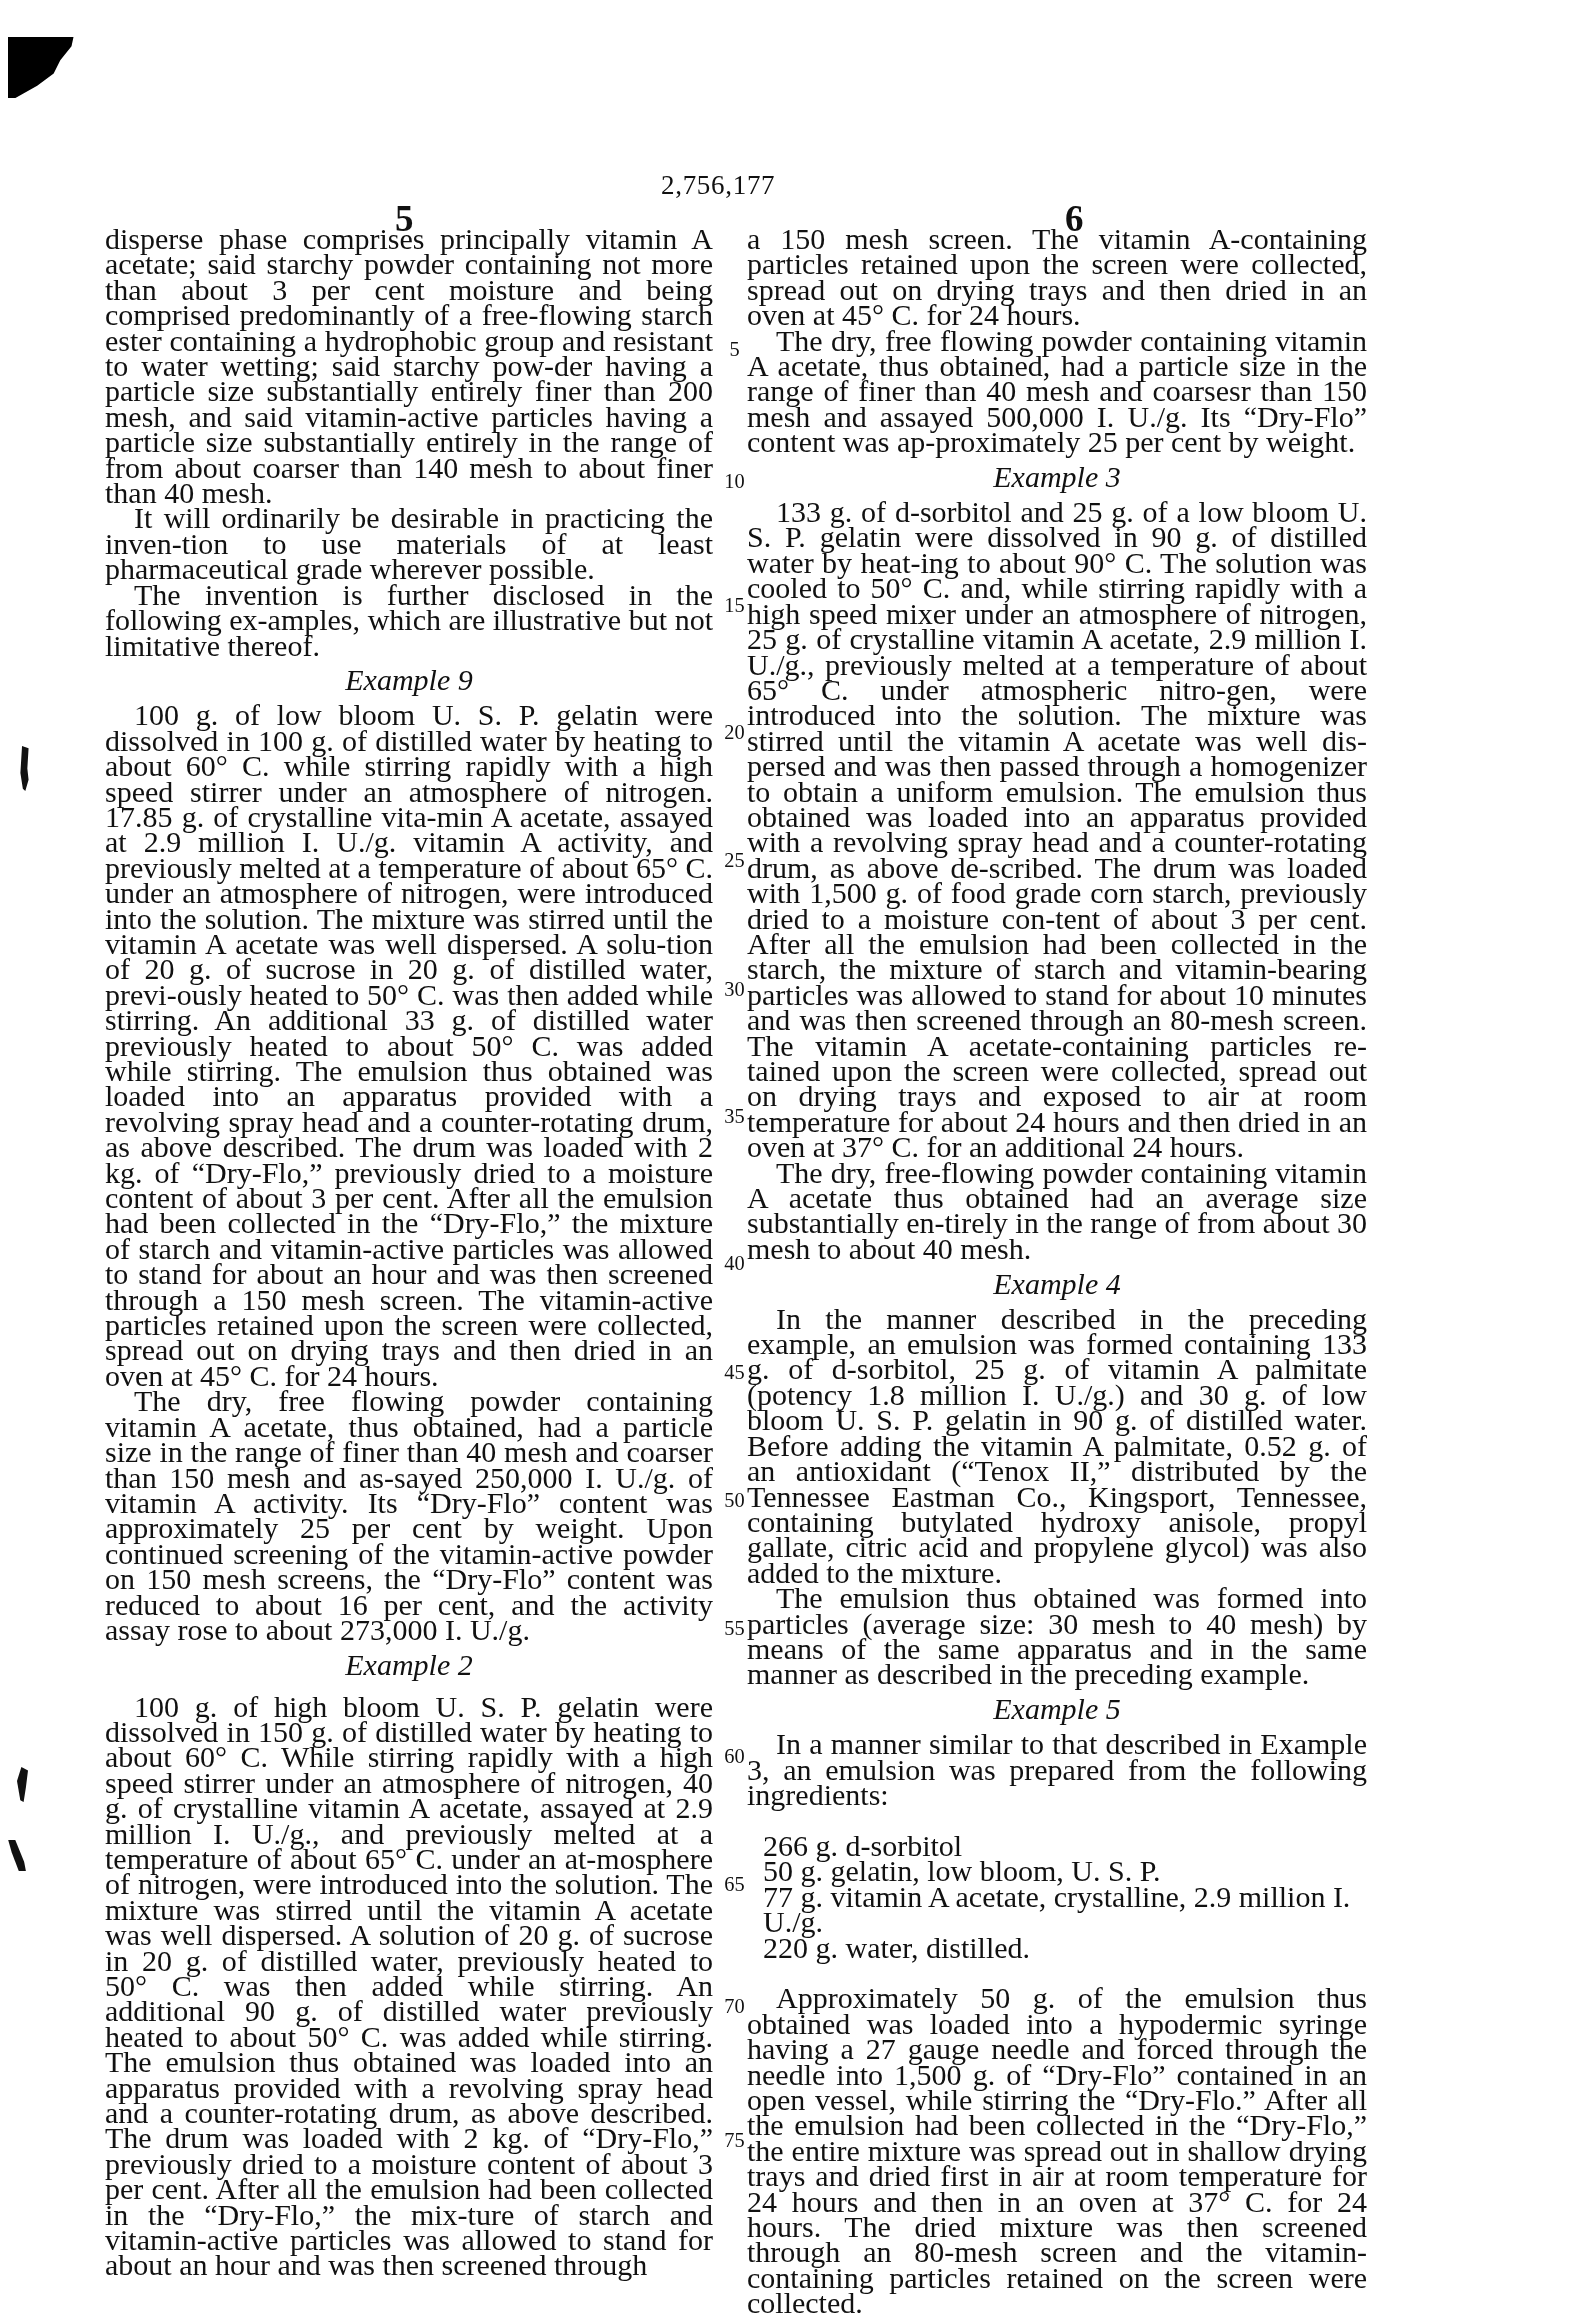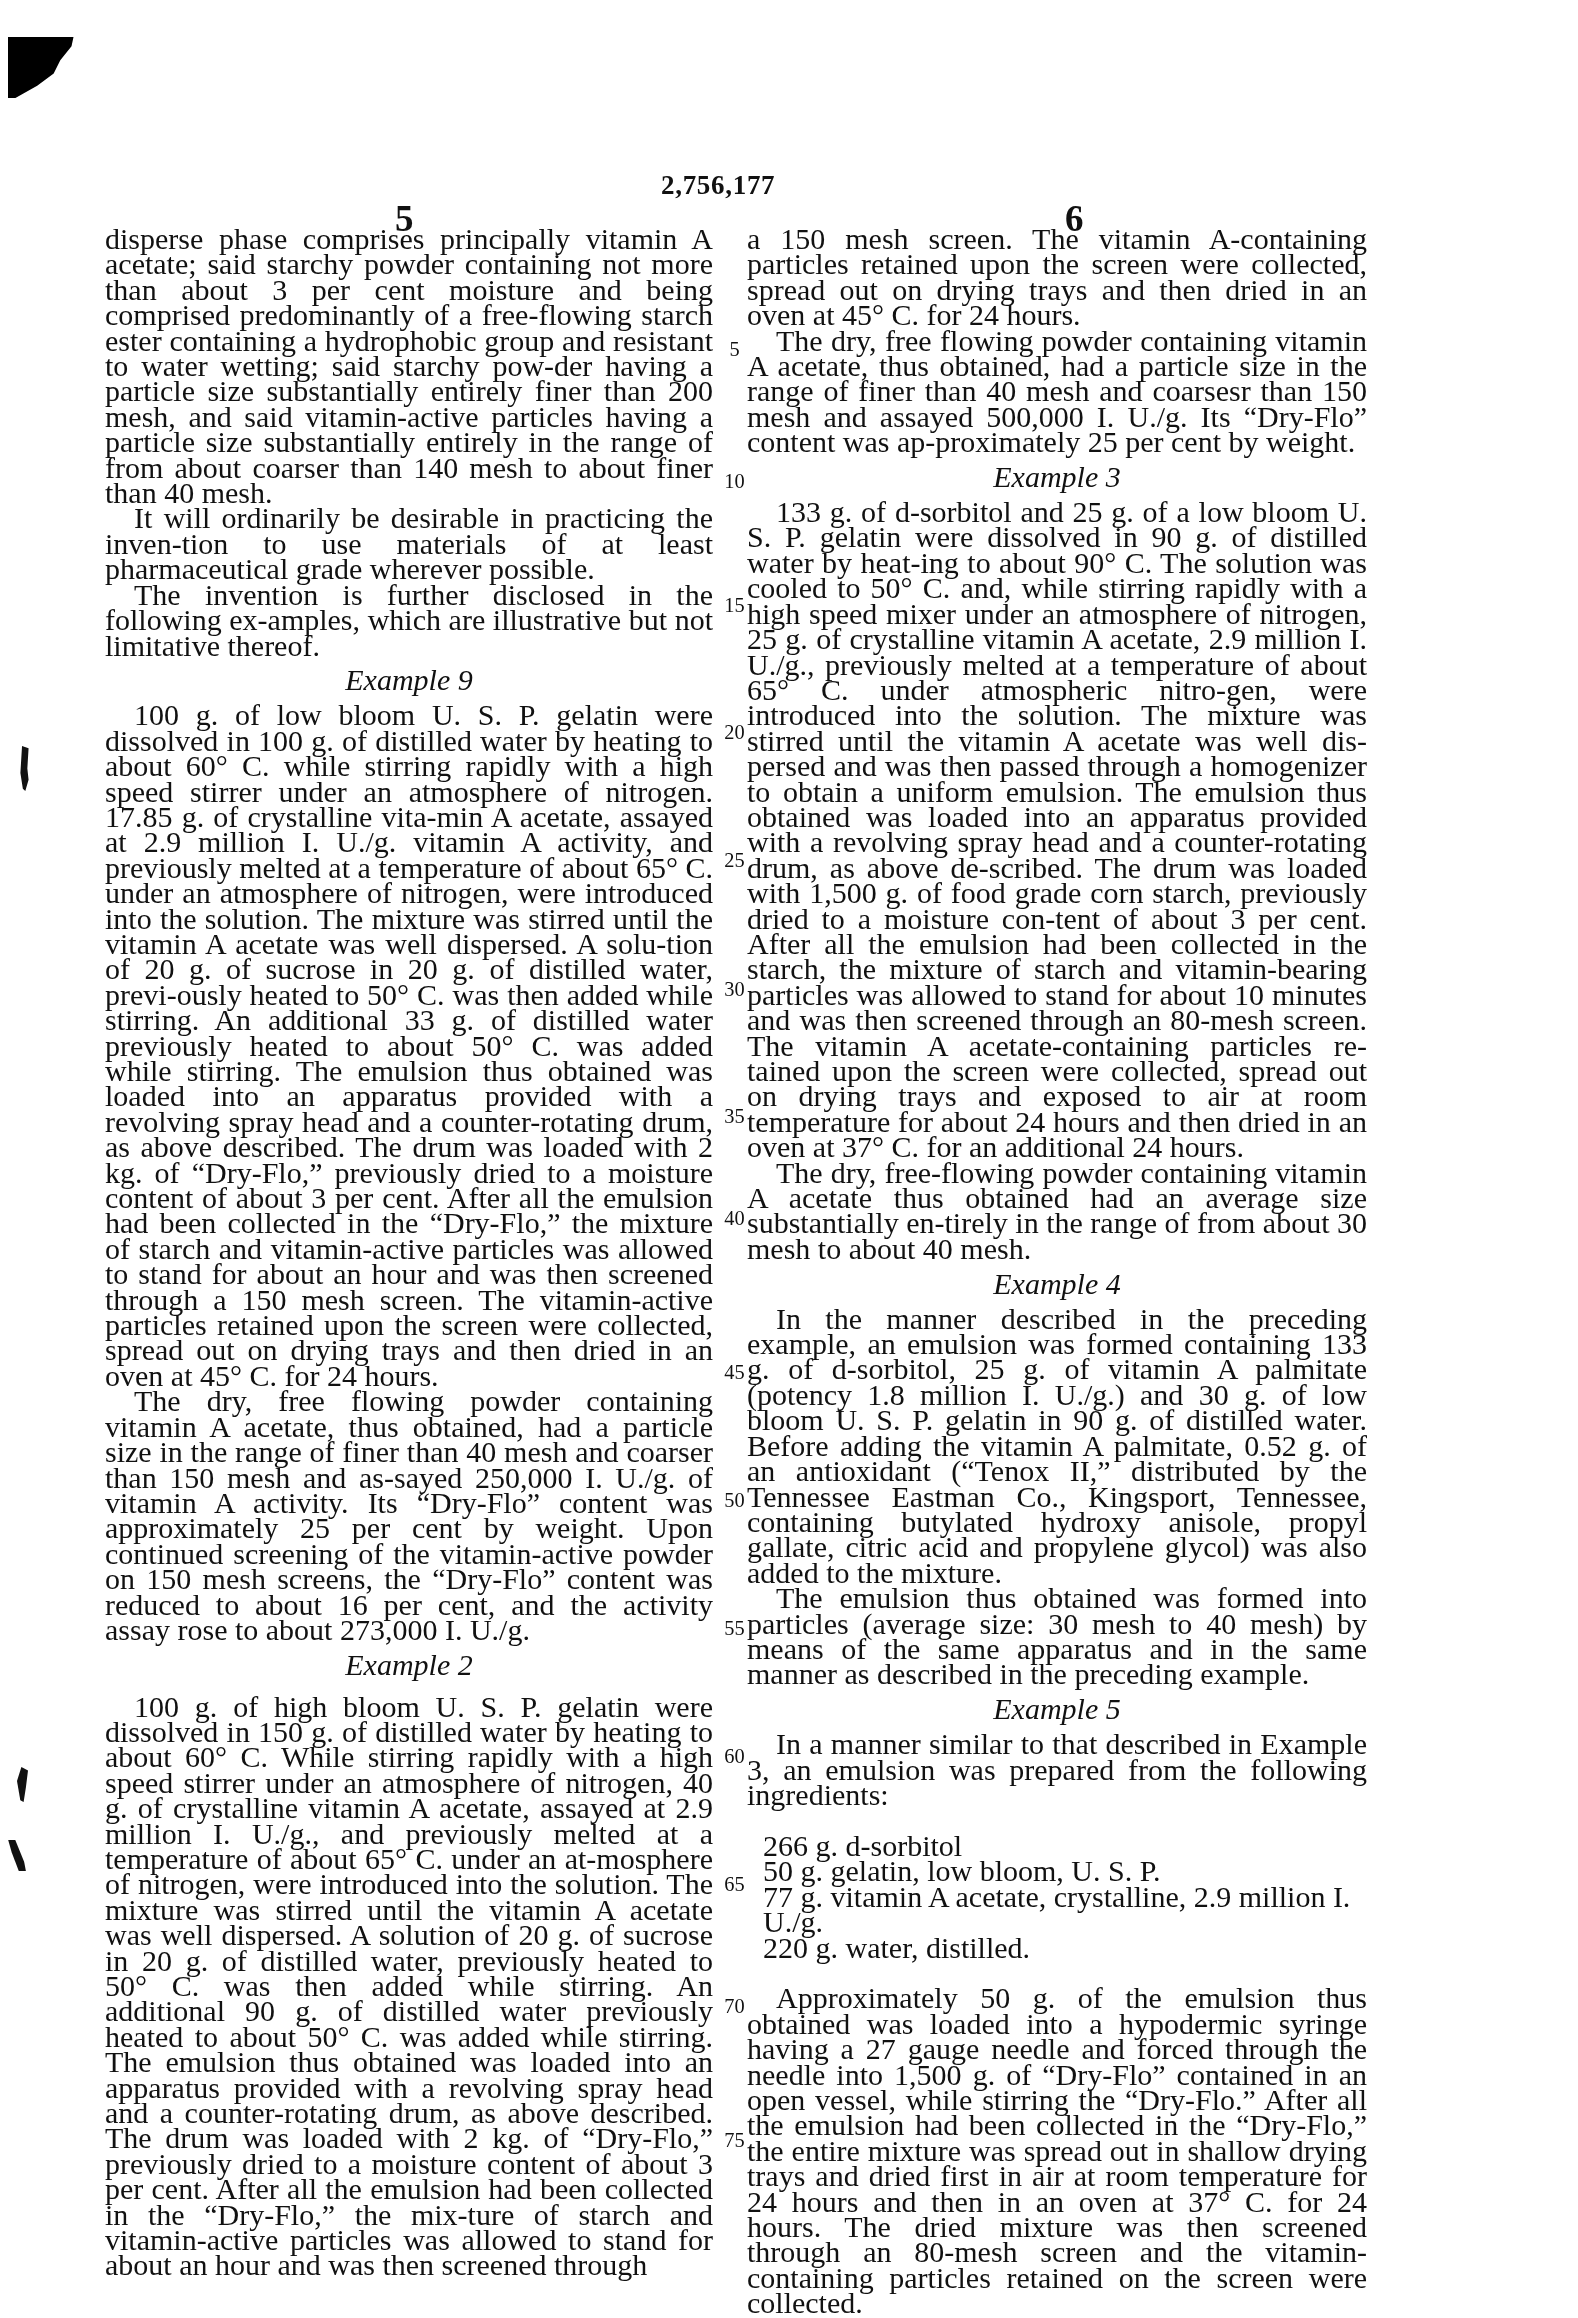--- a/index.html
+++ b/index.html
@@ -13,21 +13,21 @@
     background: #000;
     clip-path: polygon(0 0, 100% 0, 97% 15%, 80% 38%, 70% 60%, 45% 80%, 12% 100%, 0 100%);
   }
   .edge-mark { position: absolute; background: #111; }
   .em1 { left: 20.4px; top: 746px; width: 8.2px; height: 45px; clip-path: polygon(20% 0,100% 5%,85% 50%,100% 75%,60% 100%,30% 95%,0 60%); }
   .em2 { left: 17px; top: 1767px; width: 11px; height: 35px; clip-path: polygon(40% 0,100% 10%,80% 60%,60% 100%,30% 95%,0 40%); }
   .em3 { left: 8.2px; top: 1840px; width: 17.7px; height: 31px; clip-path: polygon(0 0,40% 0,90% 70%,100% 100%,60% 100%,20% 40%); }
 
   .patent-number {
     position: absolute; left: 661px; top: 170px;
-    font-size: 27px; font-weight: bold; letter-spacing: 0.7px;
+    font-size: 27px; font-weight: normal; letter-spacing: 0.7px;
   }
   .col-number {
     position: absolute; top: 197px; font-size: 37px; font-weight: bold;
   }
   .col-number.left { left: 395px; }
   .col-number.right { left: 1065px; }
 
   .column {
     position: absolute; top: 226px;
     font-size: 30px; line-height: 25.4px;
@@ -104,21 +104,21 @@
   <p class="indent">Approximately 50 g. of the emulsion thus obtained was loaded into a hypodermic syringe having a 27 gauge needle and forced through the needle into 1,500 g. of “Dry-Flo” contained in an open vessel, while stirring the “Dry-Flo.” After all the emulsion had been collected in the “Dry-Flo,” the entire mixture was spread out in shallow drying trays and dried first in air at room temperature for 24 hours and then in an oven at 37° C. for 24 hours.  The dried mixture was then screened through an 80-mesh screen and the vitamin-containing particles retained on the screen were collected.</p>
 </div>
 
 <div class="line-no" style="top:338px">5</div>
 <div class="line-no" style="top:470px">10</div>
 <div class="line-no" style="top:594px">15</div>
 <div class="line-no" style="top:721px">20</div>
 <div class="line-no" style="top:849px">25</div>
 <div class="line-no" style="top:978px">30</div>
 <div class="line-no" style="top:1105px">35</div>
-<div class="line-no" style="top:1207px">40</div>
+<div class="line-no" style="top:1252px">40</div>
 <div class="line-no" style="top:1361px">45</div>
 <div class="line-no" style="top:1489px">50</div>
 <div class="line-no" style="top:1617px">55</div>
 <div class="line-no" style="top:1745px">60</div>
 <div class="line-no" style="top:1873px">65</div>
 <div class="line-no" style="top:1995px">70</div>
 <div class="line-no" style="top:2129px">75</div>
 
 
 </body></html>

